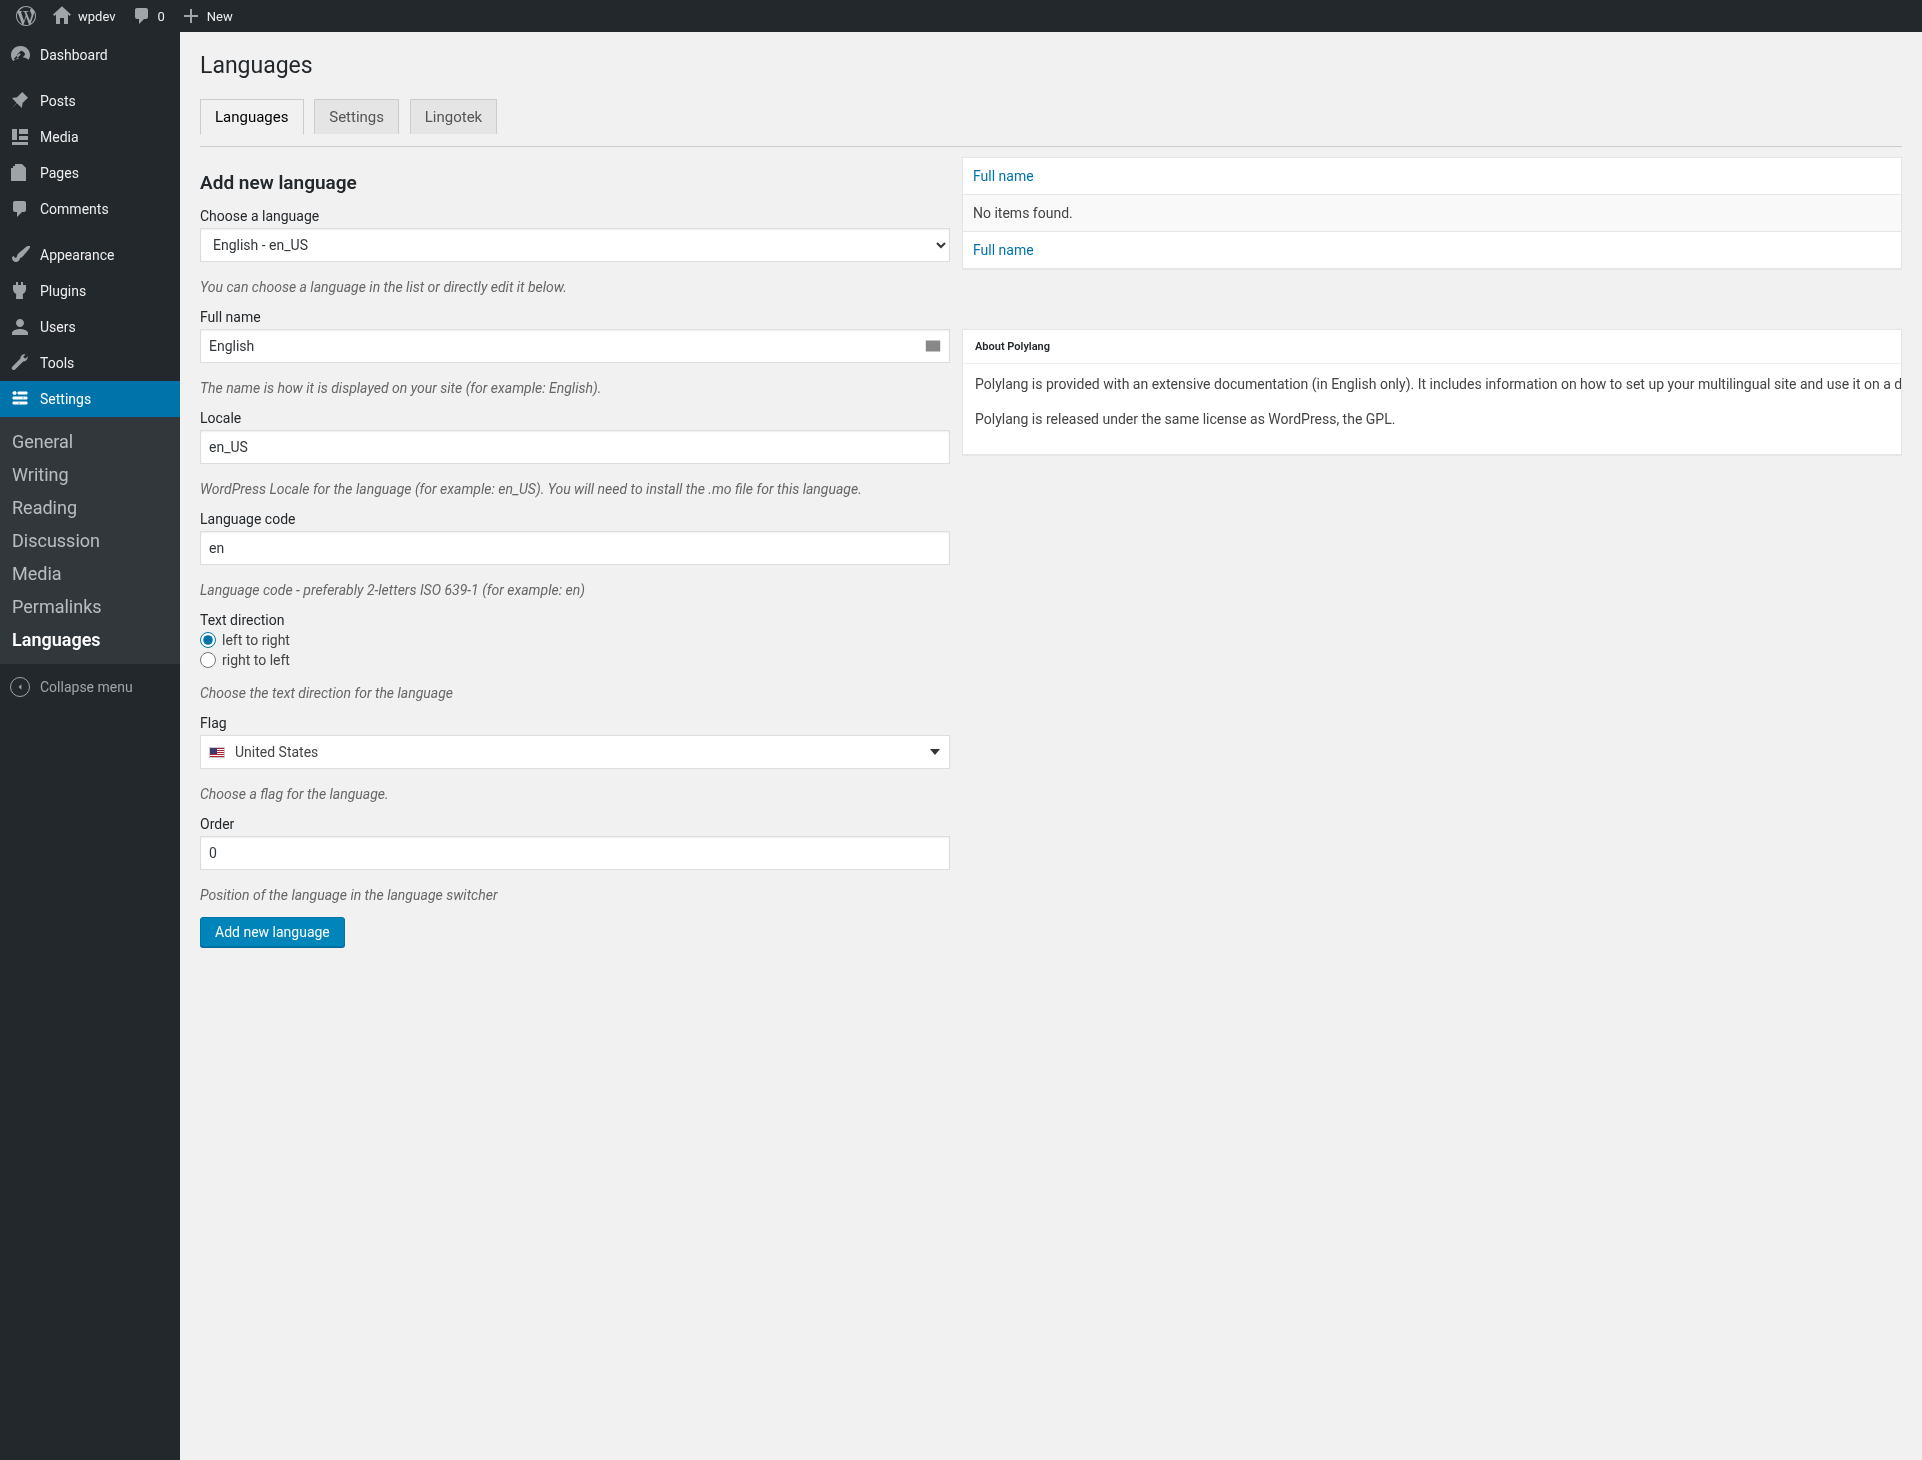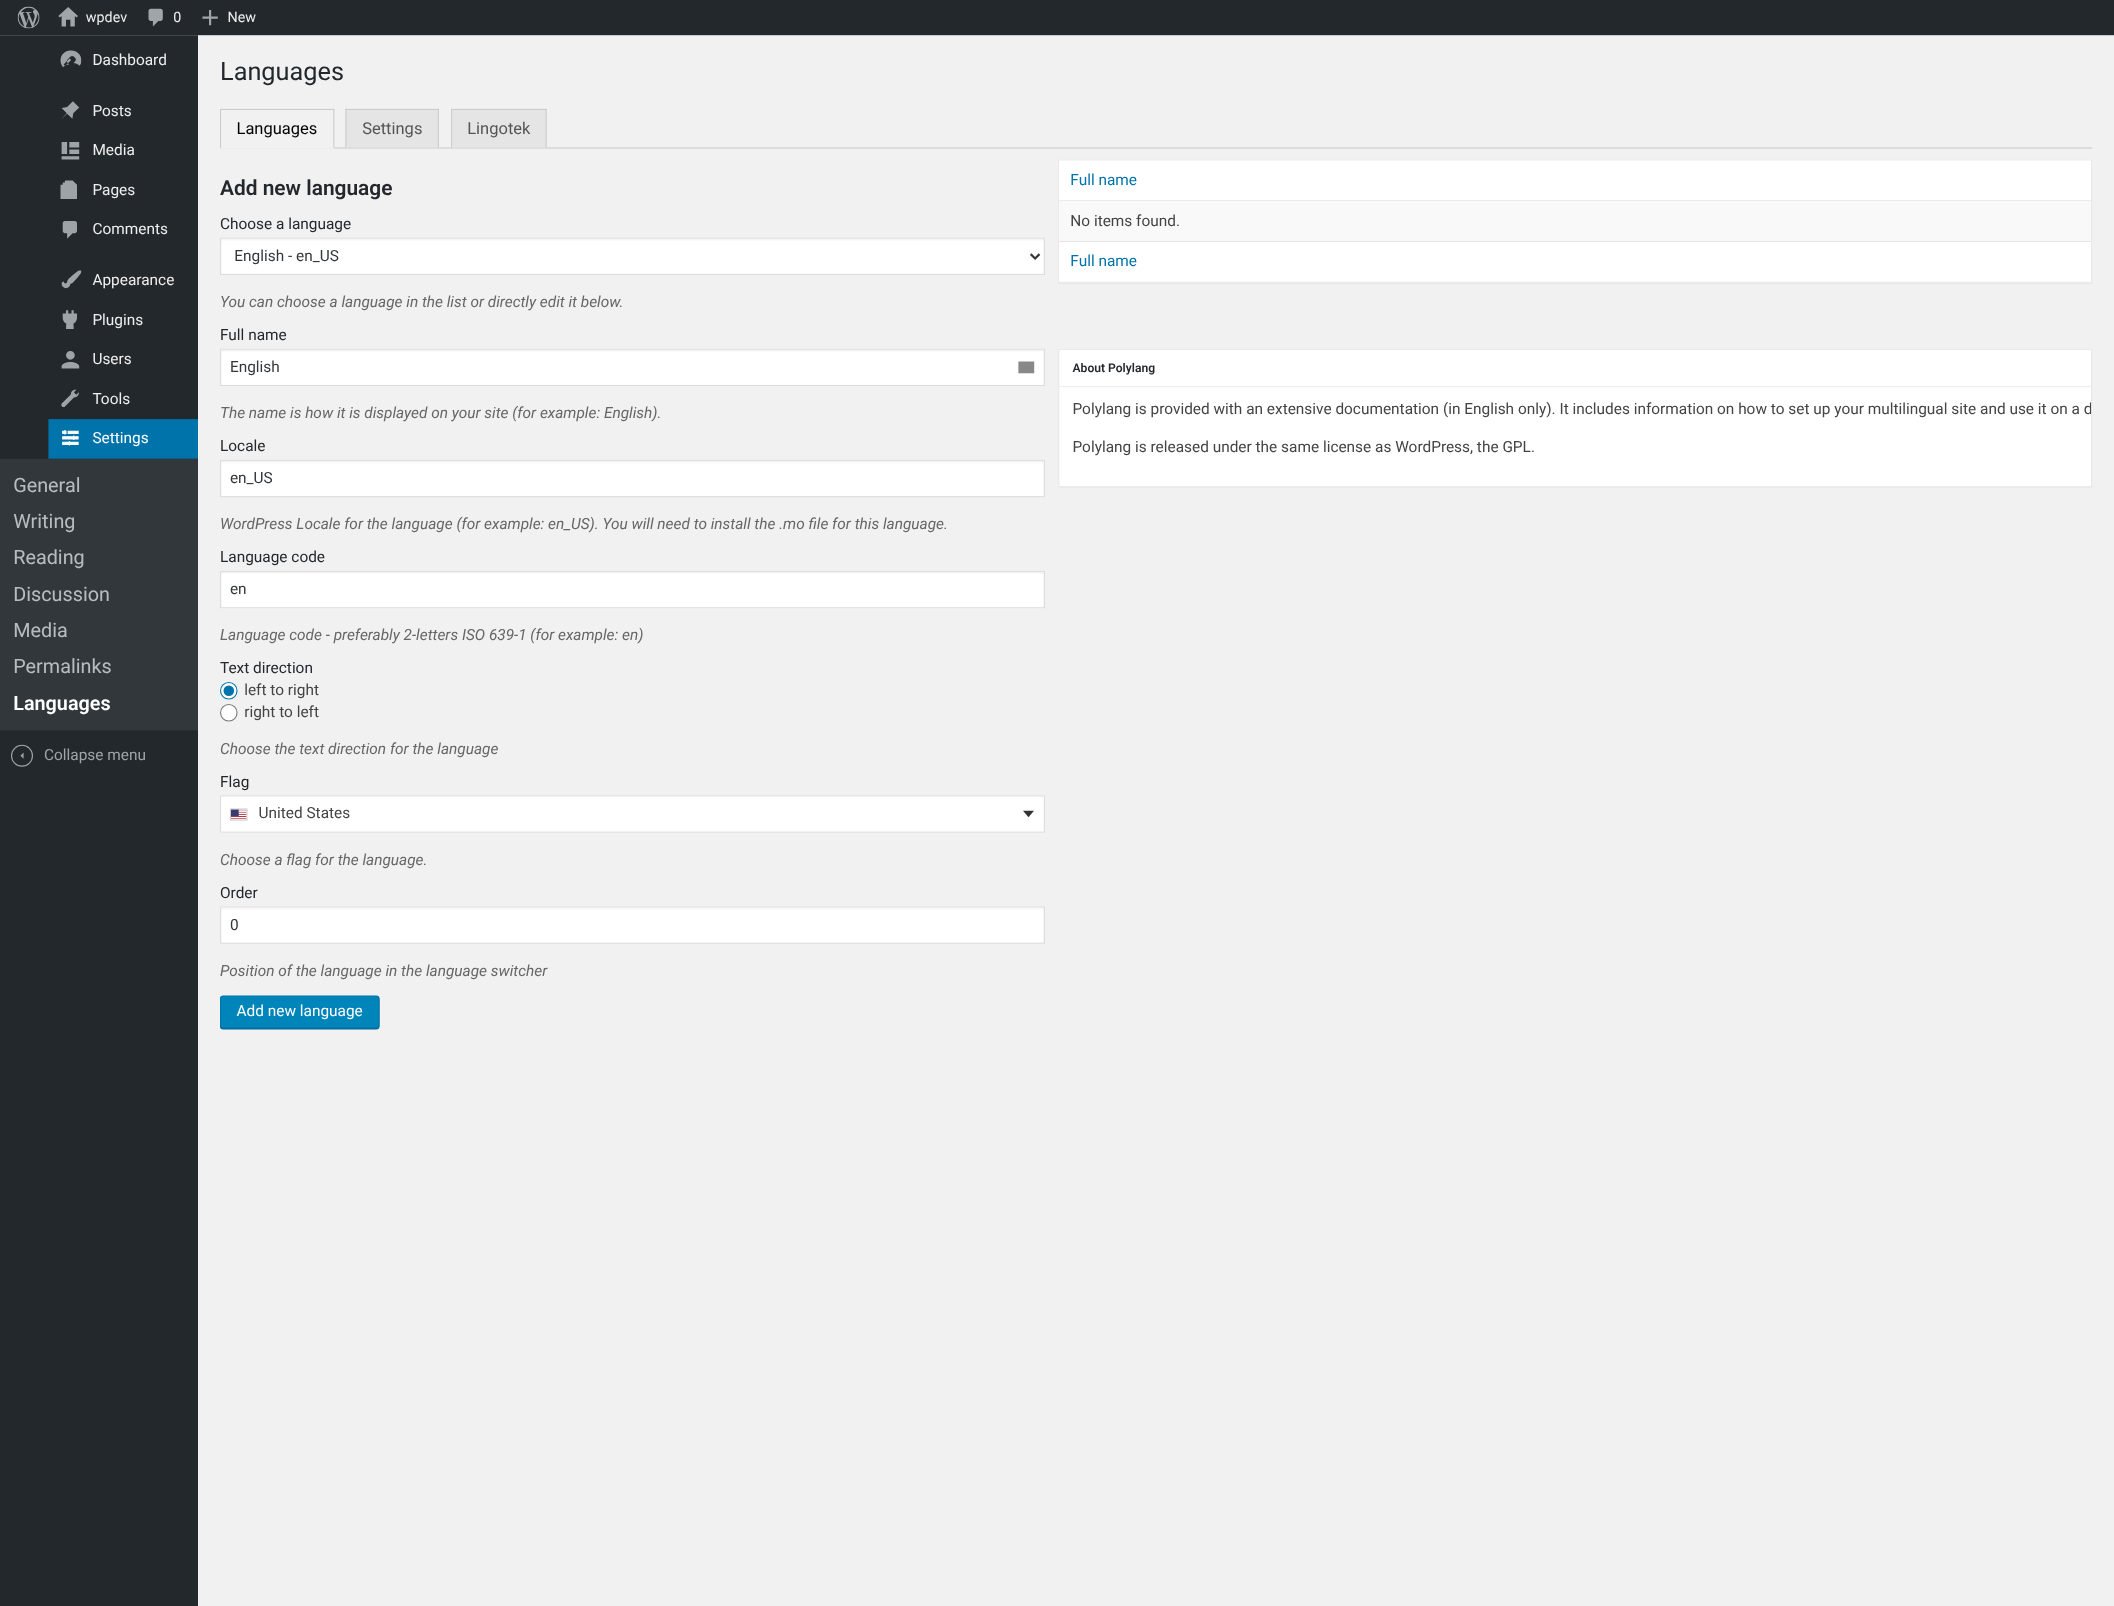--- a/index.html
+++ b/index.html
@@ -51,21 +51,20 @@
       flex-shrink: 0;
     }
     .menu-item {
       display: flex;
       align-items: center;
       padding: 8px 8px 8px 10px;
       color: #eee;
       cursor: pointer;
       min-height: 36px;
       gap: 10px;
-      margin-left: 44px;
     }
     .menu-item.top {
       margin-top: 5px;
     }
     .menu-separator {
       height: 5px;
       border-bottom: 1px solid transparent;
       margin: 5px 0 0 0;
     }
     .menu-item.current {
@@ -134,21 +133,21 @@
     h1.page-title {
       font-size: 23px;
       font-weight: 400;
       color: #23282d;
       margin: 10px 0 20px 0;
     }
     
     .nav-tab-wrapper {
       border-bottom: 1px solid #ccc;
       margin-bottom: 0;
-      padding-bottom: 0;
+      padding-bottom: 12px;
       line-height: inherit;
     }
     .nav-tab {
       display: inline-block;
       border: 1px solid #ccc;
       border-bottom: none;
       margin-left: 0.5em;
       padding: 8px 14px;
       font-size: 15px;
       background: #e5e5e5;

